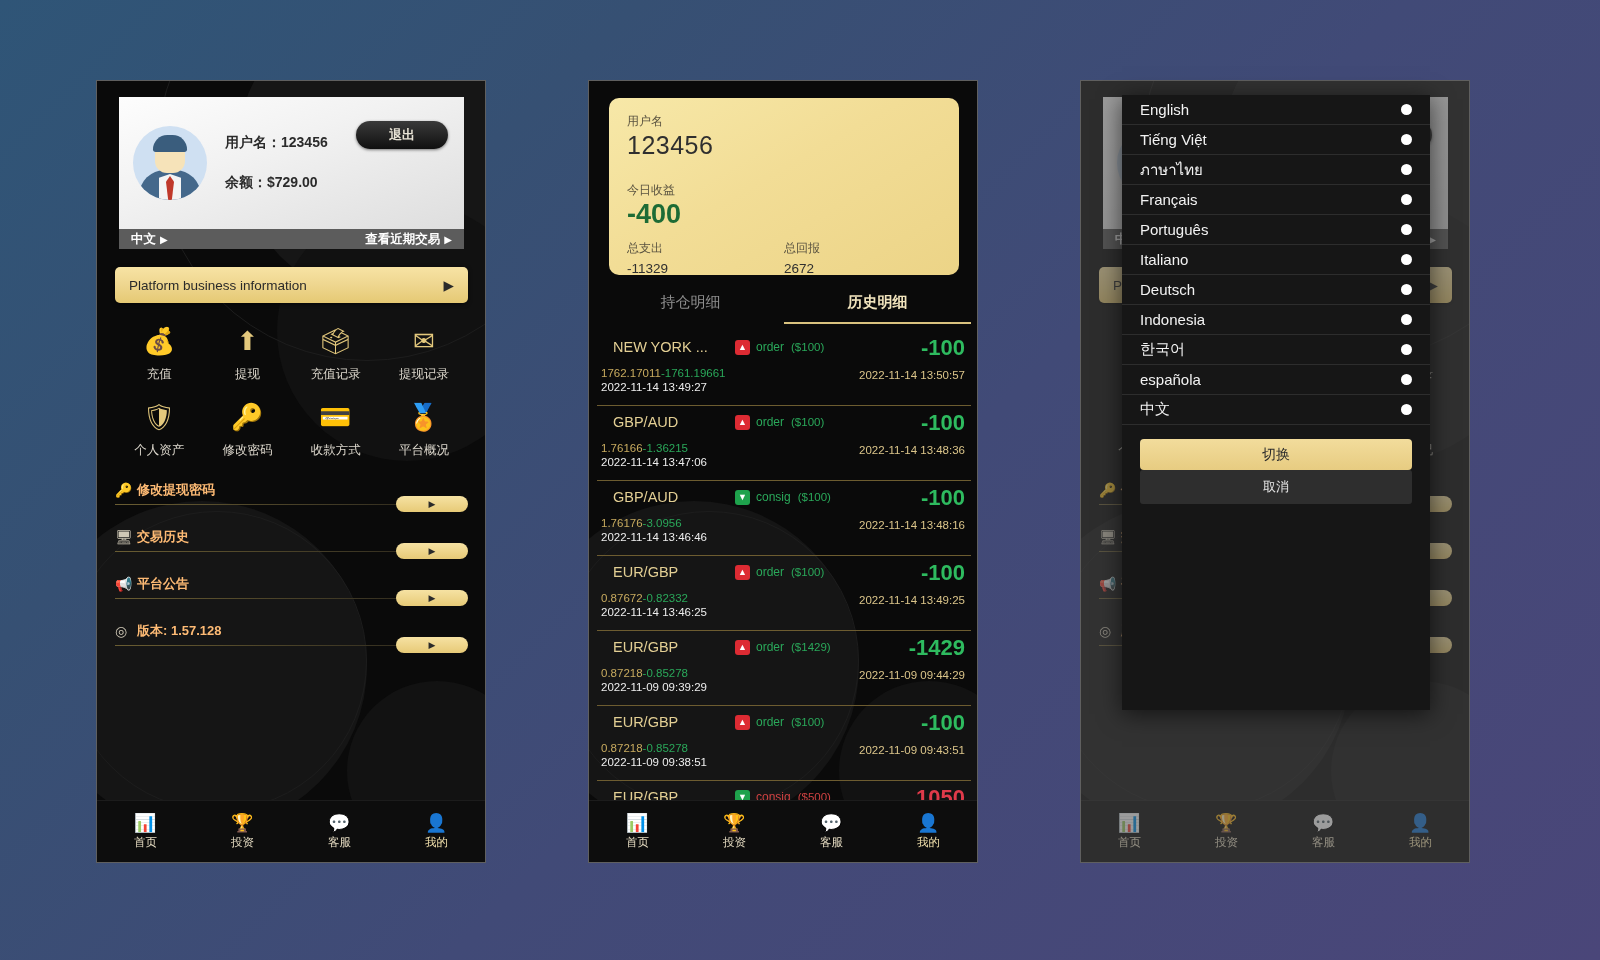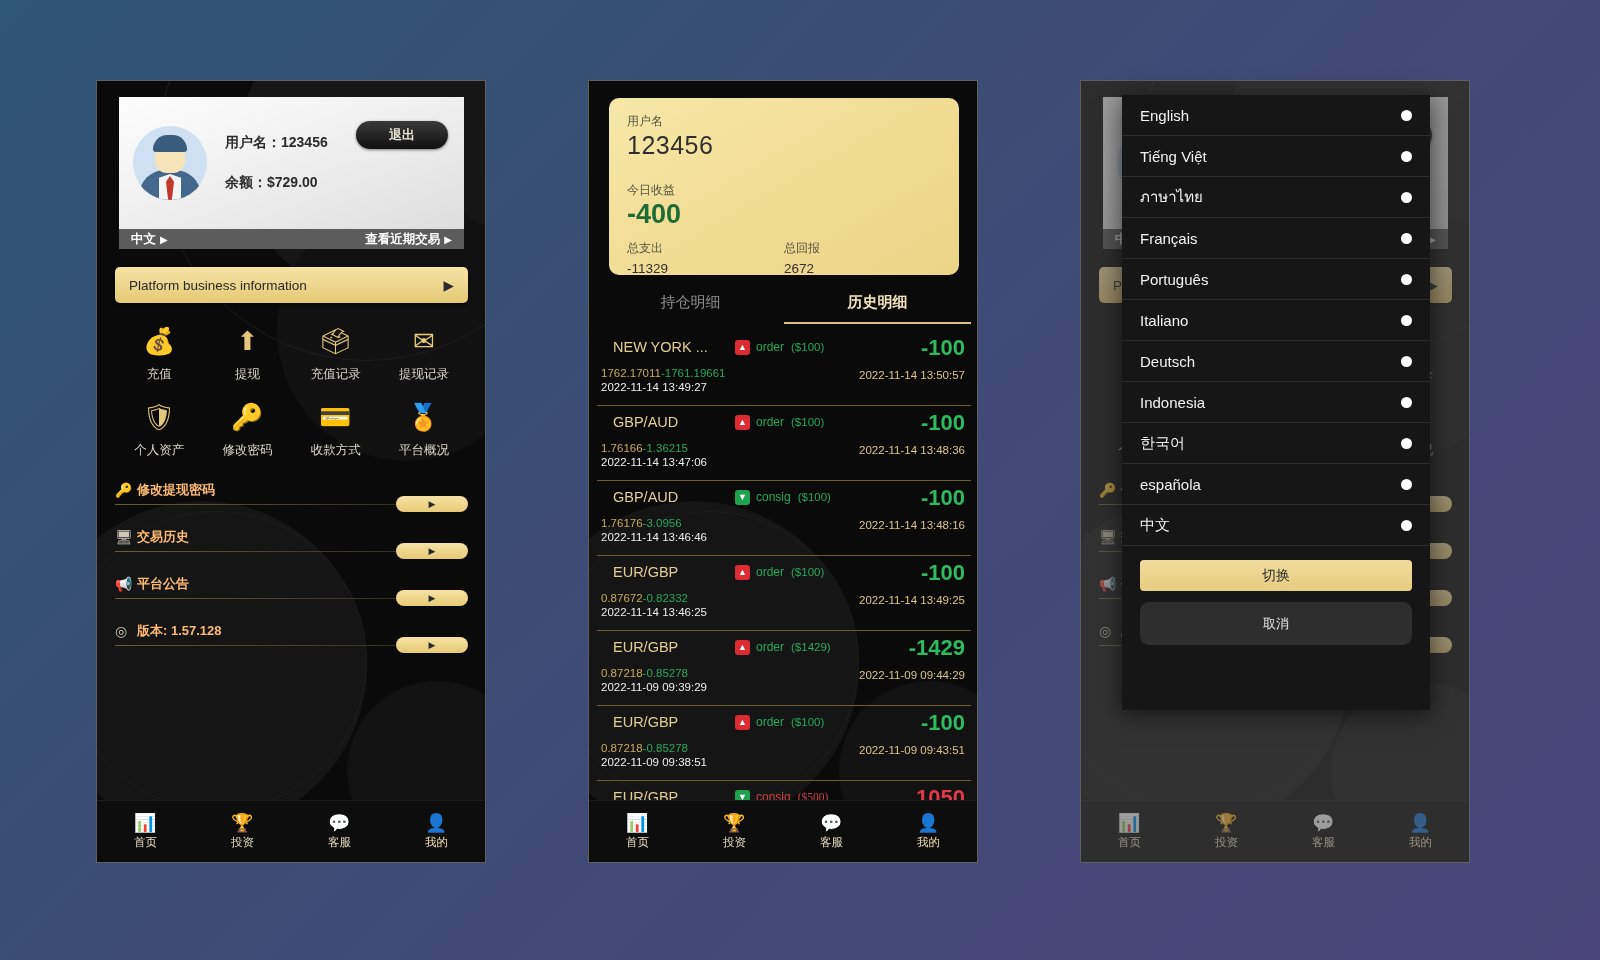--- a/index.html
+++ b/index.html
@@ -129,51 +129,51 @@
     width:15px;height:15px;border-radius:3px;display:inline-flex;
     align-items:center;justify-content:center;font-size:9px;color:#fff;margin-right:6px;
   }
   .arrow-badge.up { background:#dd2b33; }
   .arrow-badge.down { background:#1ea24c; }
   .tx-type { font-size:12px; margin-right:7px; }
   .tx-type.green { color:#2aa85a; }
   .tx-type.red { color:#cf4242; }
   .tx-amt-tag { font-size:11.5px; }
   .tx-amt-tag.green { color:#2aa85a; }
-  .tx-amt-tag.red { color:#cf4242;font-family:Liberation Serif, serif; }
+  .tx-amt-tag.red { color:#cf4242; }
   .tx-prices { font-size:11.5px; margin-top:12px; color:#c8ab5f; }
   .tx-prices .p2 { color:#2aa85a; }
   .tx-open { font-size:11.5px; color:#eee; margin-top:2px; }
   .tx-value {
     position:absolute; right:6px; top:4px; font-size:22px; font-weight:bold;
   }
   .tx-value.green { color:#2ebb5f; }
   .tx-value.red { color:#e03a4a; }
   .tx-close { position:absolute; right:6px; top:38px; font-size:11.5px; color:#dbc58a; }
 
   
   .dim { position:absolute; inset:0; background:rgba(75,75,75,.55); }
   .lang-dialog {
     position:absolute; left:1122px; top:95px; width:308px; height:615px;
     background:#161616; box-shadow:0 4px 22px rgba(0,0,0,.6);
     z-index:20;
   }
   .lang-item {
-    height:41px; display:flex; align-items:center; justify-content:space-between;
+    height:30px; display:flex; align-items:center; justify-content:space-between;
     padding:0 18px; border-bottom:1px solid #2d2d2d; color:#f2f2f2; font-size:15px;
   }
   .radio { width:11px; height:11px; border-radius:50%; background:#fff; flex:0 0 auto; }
   .lang-actions { padding:14px 18px 0; }
   .btn-confirm {
     height:31px; border-radius:4px;
     background:linear-gradient(180deg,#f2dc9c,#e7cc81);
     color:#2c2c2c; font-size:14px; display:flex; align-items:center; justify-content:center;
   }
   .btn-cancel {
-    height:43px; margin-top:11px; border-radius:9px; background:#2e2e2e;
+    height:34px; border-radius:3px; background:#2e2e2e;
     color:#e8e8e8; font-size:13px; display:flex; align-items:center; justify-content:center;
   }
 </style>
 </head>
 <body>
 
 <div class="phone" id="phone1">
   <div class="blobs">
     <div class="blob b3"></div>
       <div class="blob b2"></div>

